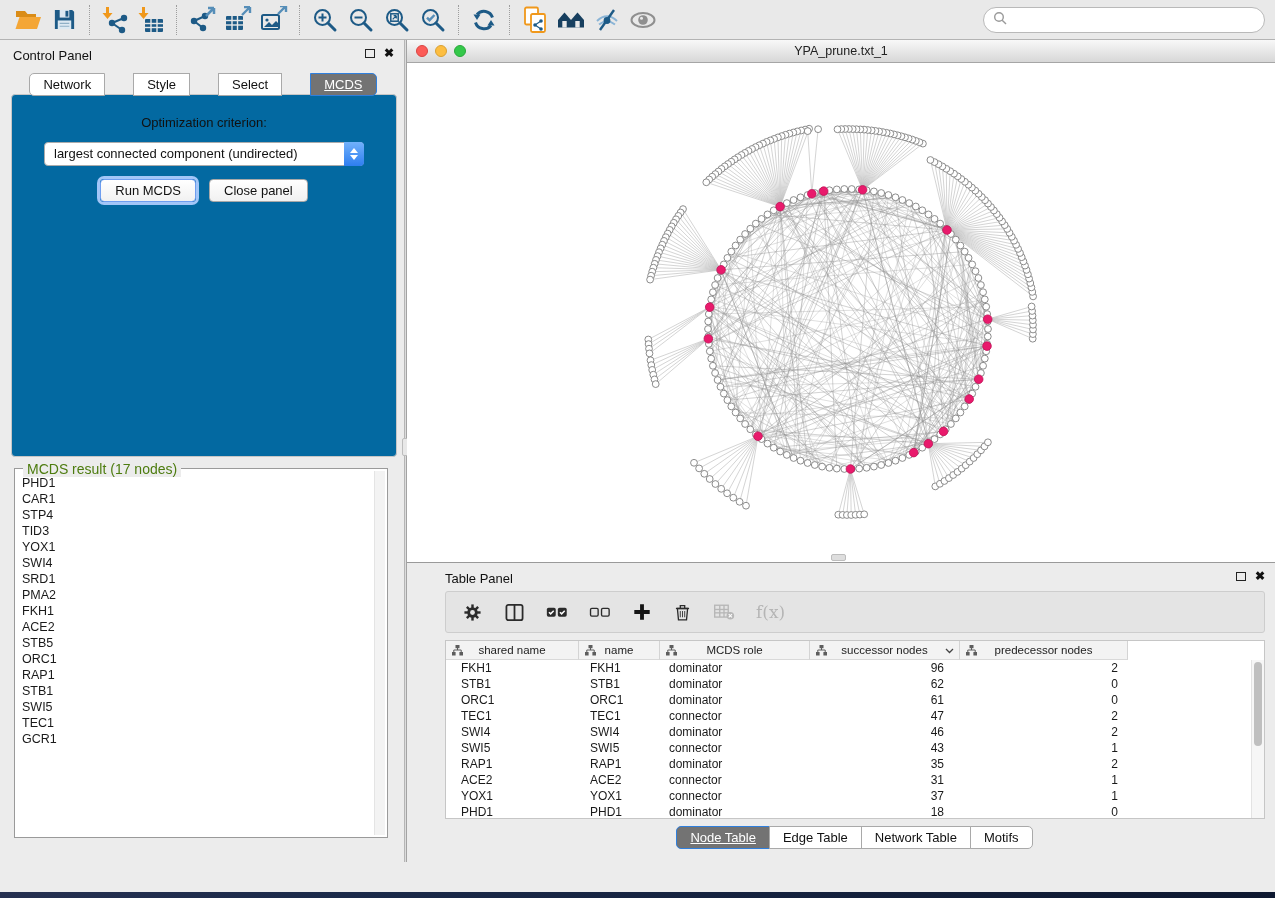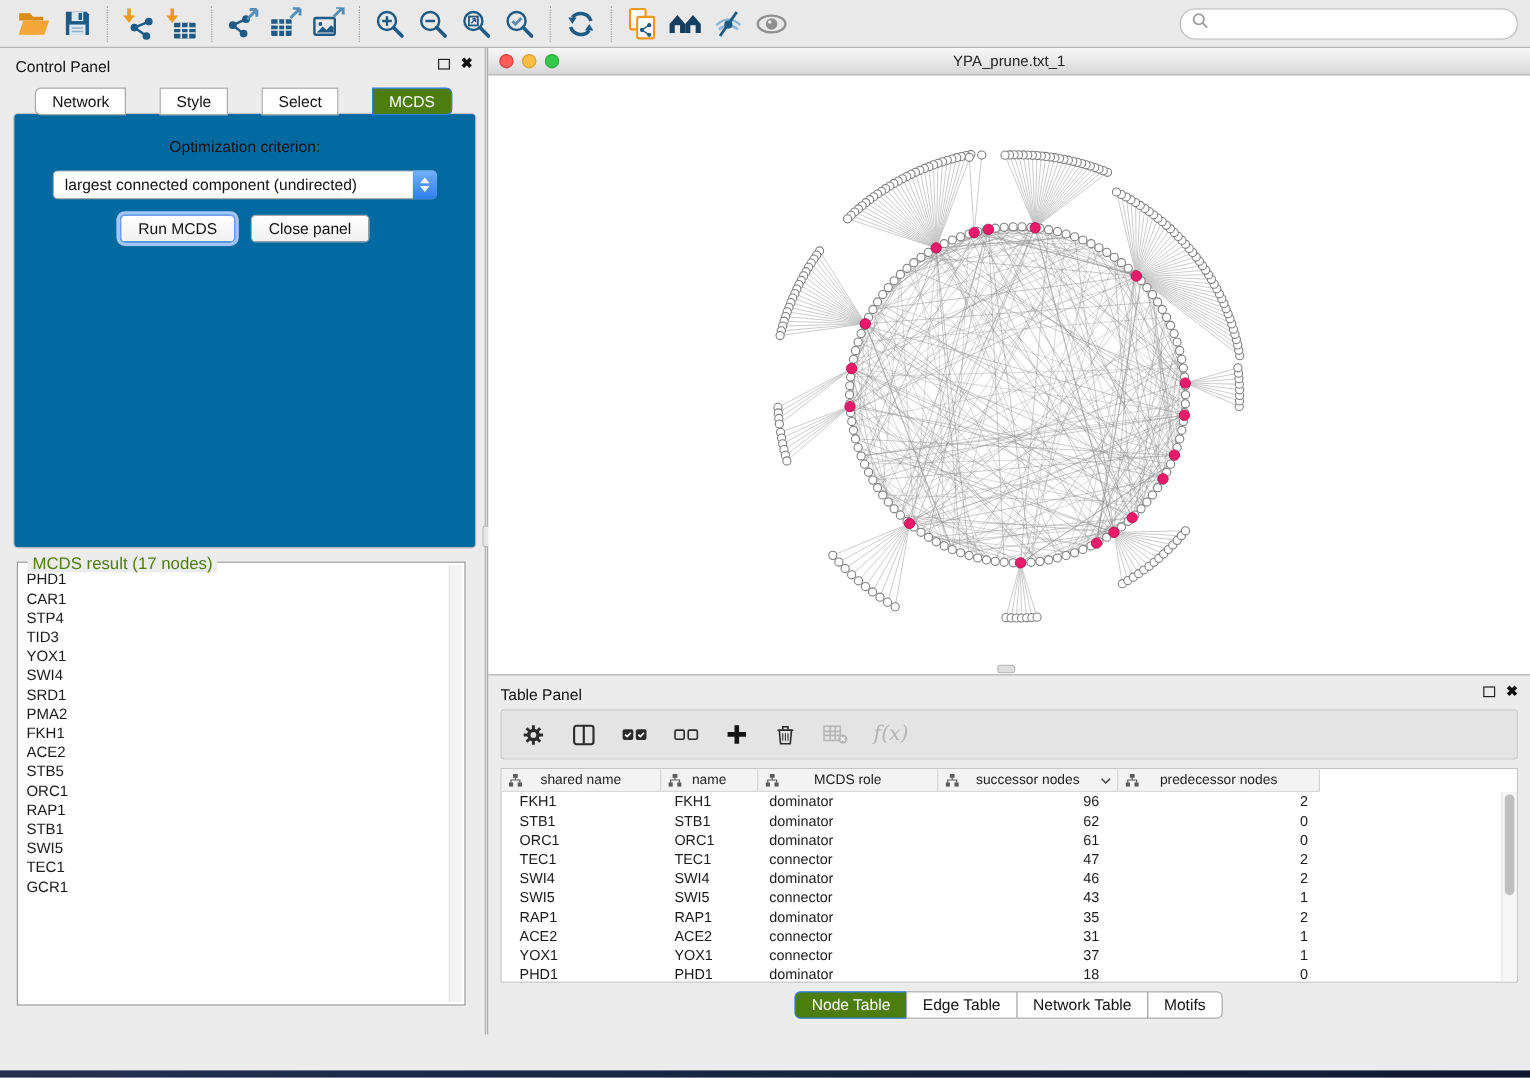--- a/index.html
+++ b/index.html
@@ -20,21 +20,21 @@
   .control-panel { position:absolute; left:0; top:0; bottom:0; width:401px; background:#ececec; }
   .cp-header { position:relative; height:30px; }
   .panel-title { position:absolute; left:10px; top:8px; font-size:13px; color:#111; }
   .win-ctrls { position:absolute; right:10px; top:8px; display:flex; gap:9px; align-items:center; }
   .float-ico { width:10px; height:9px; border:1.5px solid #222; display:inline-block; }
   .close-ico { font-size:12px; font-weight:bold; color:#111; line-height:10px; }
   .seg-tabs { display:flex; justify-content:center; }
   .seg-tab { font-size:13px; padding:3px 13px; background:#fff; border:1px solid #a9a9a9; margin-left:-1px; cursor:default; color:#111; }
   .seg-tab:first-child { border-radius:5px 0 0 5px; }
   .seg-tab:last-child { border-radius:0 5px 5px 0; }
-  .seg-tab.active { background:#4d7c0f; border-color:#2f7fdd; color:#fff; }
+  .seg-tab.active { background:#737373; border-color:#2f7fdd; color:#fff;text-decoration:underline; }
   .cp-tabs-row { position:absolute; top:33px; left:0; right:0; z-index:2;gap:29px; }
   .cp-card { position:absolute; left:8px; right:7px; top:54px; height:363px; border:1px solid #c6c6c6; border-radius:4px; background:#0369a1; }
   .opt-label { text-align:center; margin-top:20px; font-size:13px; color:#111; }
   .criterion { position:relative; width:320px; margin:12px auto 0; height:24px; background:#fff; border:1px solid #ababab; border-radius:4px; font-size:13px; line-height:22px; padding-left:9px; color:#111; }
   .criterion .stepper { position:absolute; right:-1px; top:-1px; bottom:-1px; width:20px; border-radius:0 4px 4px 0; background:linear-gradient(#71b1fb,#2e7ef0); display:flex; flex-direction:column; align-items:center; justify-content:center; gap:2px; }
   .stepper svg { display:block; }
   .cp-buttons { display:flex; justify-content:center; gap:13px; margin-top:13px; }
   .btn { height:23px; padding:0 14px; font-size:13px; background:linear-gradient(#ffffff,#f1f1f1); border:1px solid #a8a8a8; border-radius:4px; color:#111; }
   .btn.focused { box-shadow:0 0 0 3px #a3c6f8; border-color:#6f9ef0; }
   .result-group { position:absolute; left:11px; right:16px; top:428px; bottom:24px; border:1px solid #9a9a9a; background:#fff; }
@@ -52,25 +52,25 @@
   .light { width:12px; height:12px; border-radius:50%; }
   .light.red { background:#fc5b57; border:1px solid #d94542; }
   .light.yellow { background:#fdbe41; border:1px solid #d9a133; }
   .light.green { background:#34c84a; border:1px solid #2aa83c; }
   .net-title { text-align:center; font-size:12.5px; line-height:22px; color:#222; }
   .net-canvas { flex:1; background:#fff; position:relative; border-bottom:1px solid #9a9a9a; }
   .net-canvas svg { position:absolute; inset:0; }
   .h-grabber { position:absolute; bottom:1px; left:424px; width:15px; height:7px; background:#dedede; border:1px solid #bdbdbd; border-radius:2px; }
 
   
-  .table-panel { flex:1; background:#ececec; position:relative; }
+  .table-panel { flex:1; background:#ececec; position:relative;margin-left:28px; }
   .tp-header { position:relative; height:26px; }
   .tp-toolbar { margin:2px 10px 7px; height:42px; background:#e4e4e4; border:1px solid #cdcdcd; border-radius:3px; display:flex; align-items:center; gap:21px; padding:0 16px; }
   .tp-ico { display:flex; align-items:center; justify-content:center; }
-  .fx-text { font-family:"DejaVu Serif",serif; font-style:italic; font-size:17px; color:#b0b0b0; }
+  .fx-text { font-family:"DejaVu Serif",serif; font-size:17px; color:#b0b0b0; }
   .tp-table { margin:0 10px; height:179px; background:#fff; border:1px solid #c6c6c6; position:relative; overflow:hidden; }
   .tbl-head { display:flex; height:19px; background:#f3f3f3; font-size:11.5px; color:#222; }
   .th { position:relative; border-right:1px solid #d4d4d4; border-bottom:1px solid #d9d9d9; display:flex; align-items:center; justify-content:center; }
   .th.filler { flex:1; background:#fff; border-right:none; border-bottom:none; }
   .th .tree { position:absolute; left:6px; top:4px; }
   .th .chev { position:absolute; right:5px; top:7px; }
   .tbl-body .tr { display:flex; height:16px; align-items:center; font-size:12px; }
   .td { overflow:hidden; white-space:nowrap; }
   .td.c0 { width:133px; padding-left:15px; }
   .td.c1 { width:81px; padding-left:11px; }

